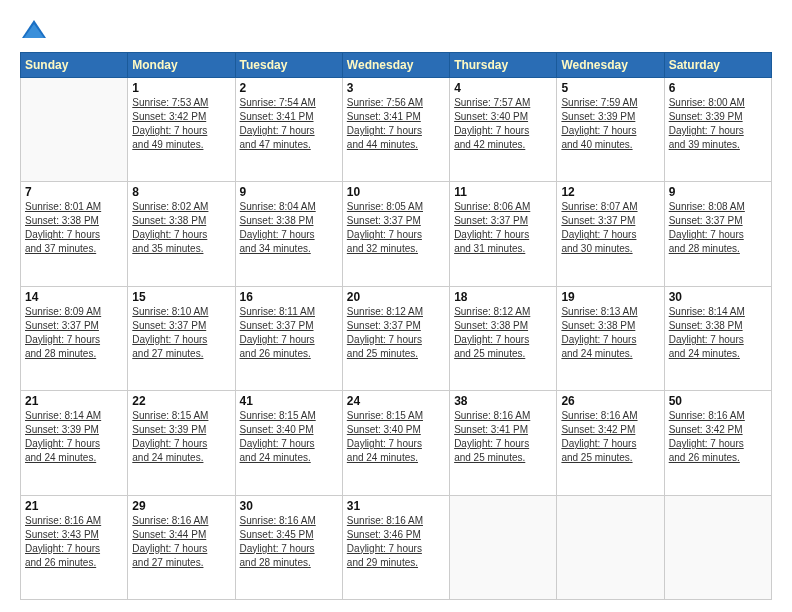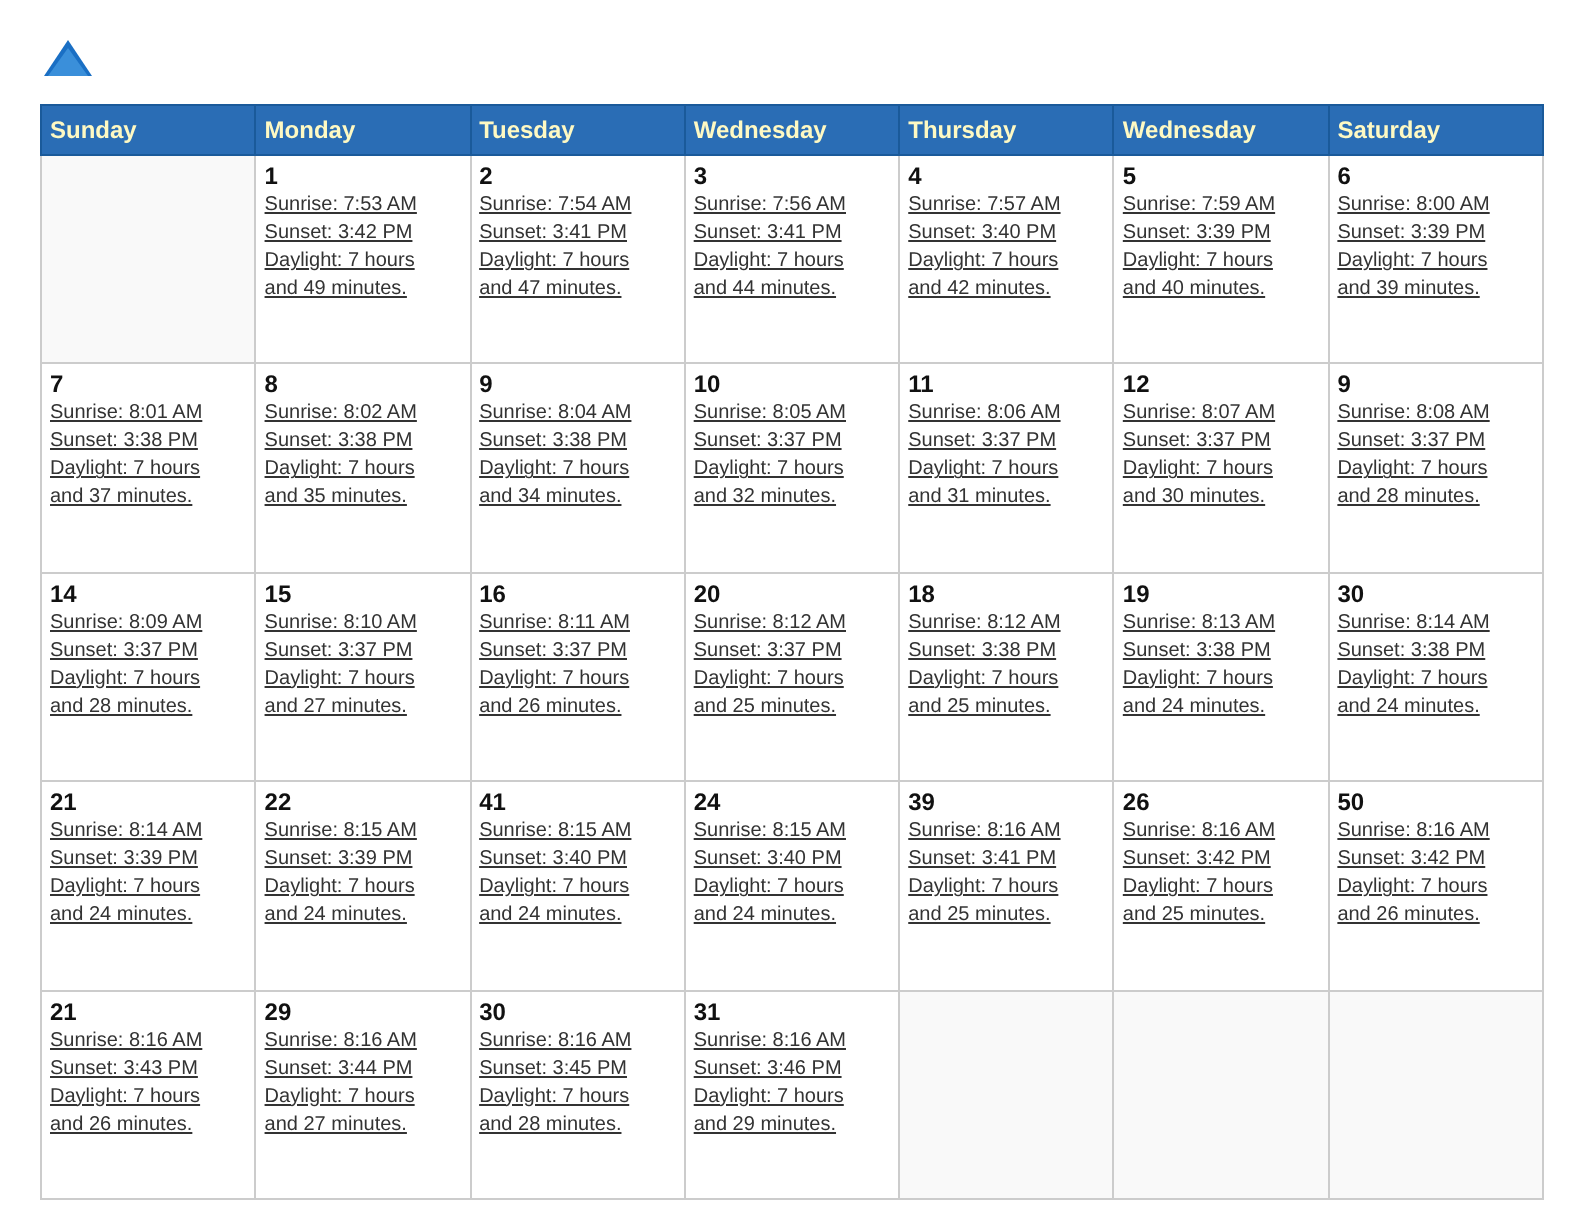--- a/index.html
+++ b/index.html
@@ -234,21 +234,21 @@
           </td>
           <td>
             <span class="day-number">41</span>
             <div class="day-info">Sunrise: 8:15 AM<br>Sunset: 3:40 PM<br>Daylight: 7 hours<br>and 24 minutes.</div>
           </td>
           <td>
             <span class="day-number">24</span>
             <div class="day-info">Sunrise: 8:15 AM<br>Sunset: 3:40 PM<br>Daylight: 7 hours<br>and 24 minutes.</div>
           </td>
           <td>
-            <span class="day-number">39</span>
+            <span class="day-number">38</span>
             <div class="day-info">Sunrise: 8:16 AM<br>Sunset: 3:41 PM<br>Daylight: 7 hours<br>and 25 minutes.</div>
           </td>
           <td>
             <span class="day-number">26</span>
             <div class="day-info">Sunrise: 8:16 AM<br>Sunset: 3:42 PM<br>Daylight: 7 hours<br>and 25 minutes.</div>
           </td>
           <td>
             <span class="day-number">50</span>
             <div class="day-info">Sunrise: 8:16 AM<br>Sunset: 3:42 PM<br>Daylight: 7 hours<br>and 26 minutes.</div>
           </td>

